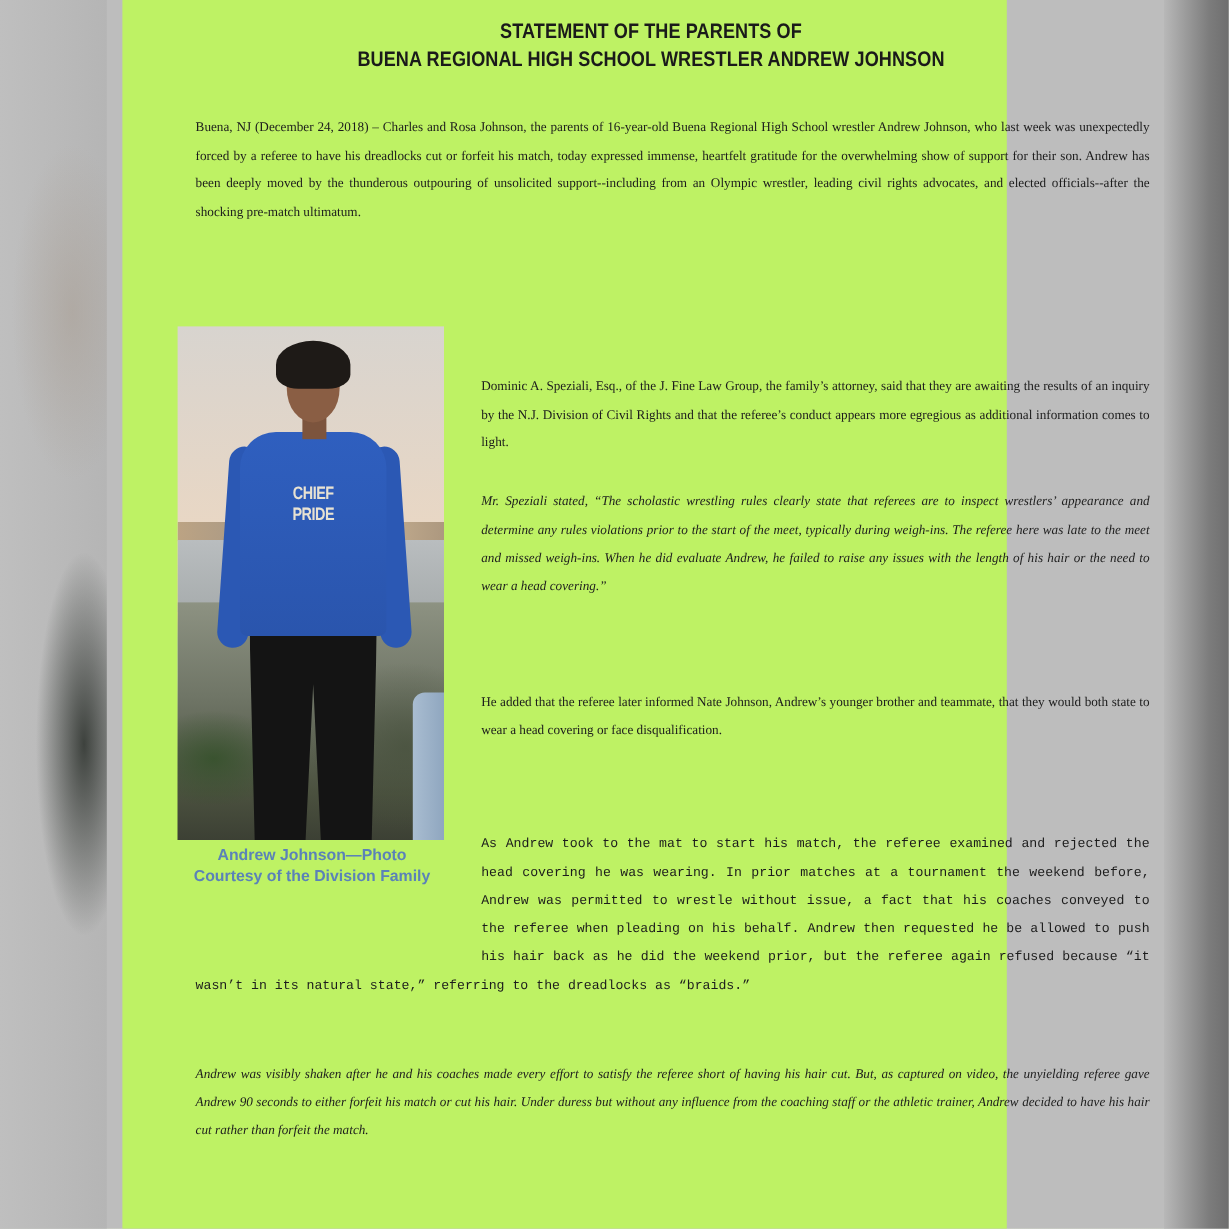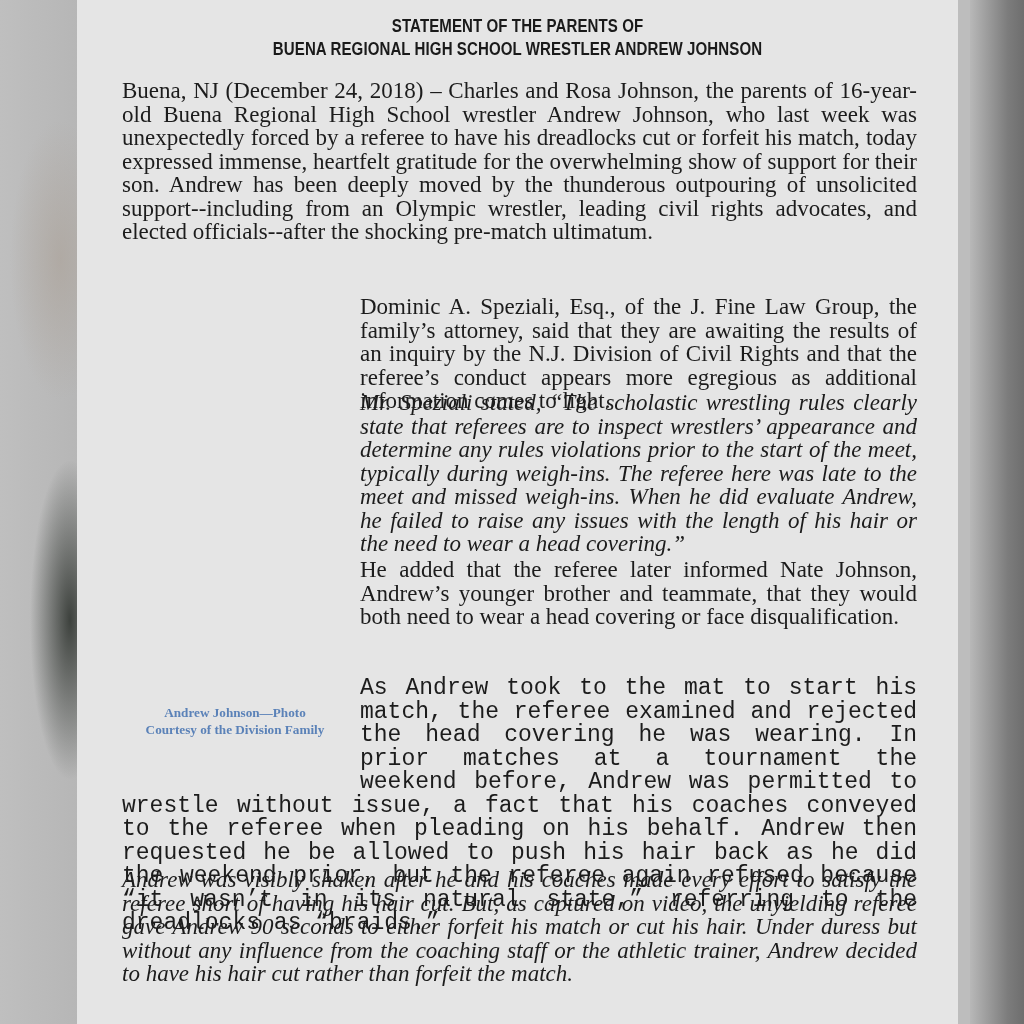--- a/index.html
+++ b/index.html
@@ -24,48 +24,48 @@
         linear-gradient(to right, #bfbfbf, #b5b5b5);
     }
     .bg-right {
       position: absolute;
       right: 0; top: 0;
       width: 54px; height: 1024px;
       background: linear-gradient(to right, #b8b8b8 0%, #9a9a9a 35%, #7c7c7c 70%, #6e6e6e 100%);
     }
     .page {
       position: absolute;
-      left: 77px;
+      left: 102px;
       top: 0;
-      width: 881px;
+      width: 737px;
       height: 1024px;
-      background: #e5e5e5;
+      background: #bef264;
     }
     .title {
       position: absolute;
       left: 0;
       width: 881px;
       text-align: center;
       font-family: "Liberation Sans", sans-serif;
       font-weight: bold;
       font-size: 17.5px;
       color: #1a1a1a;
       transform: scaleX(0.86);
       transform-origin: 50% 50%;
       letter-spacing: 0.1px;
     }
     .title.l1 { top: 16px; }
     .title.l2 { top: 39px; }
     .para {
       position: absolute;
       color: #1c1c1c;
-      font-size: 23px;
+      font-size: 11px;
       line-height: 23.5px;
       text-align: justify;
-      margin: 0;
+      margin: 16px;
     }
     .p-intro { left: 45px; top: 79px; width: 795px; }
     .p-dominic { left: 283px; top: 295px; width: 557px; }
     .p-stated { left: 283px; top: 391px; width: 557px; font-style: italic; }
     .p-added { left: 283px; top: 558px; width: 557px; }
     .p-mat { left: 45px; top: 677px; width: 795px; font-family: Liberation Mono, monospace; }
     .p-shaken { left: 45px; top: 868px; width: 795px; font-style: italic; }
     .float-fig {
       float: left;
       width: 238px;
@@ -171,45 +171,59 @@
       width: 26px; height: 123px;
       background: linear-gradient(to right, #a9bdd1, #8fa6bf);
       border-radius: 10px 0 0 0;
     }
     .caption {
       position: absolute;
       left: 42px;
       top: 704px;
       width: 232px;
       text-align: center;
-      font-family: Liberation Serif, serif;
+      font-family: Liberation Sans, sans-serif;
       font-weight: bold;
       font-size: 13.2px;
       line-height: 17px;
       color: #5b82b8;
     }
   </style>
 </head>
 <body>
 
 <div class="bg-left"></div>
 <div class="bg-right"></div>
 
 <div class="page">
   <div class="title l1">STATEMENT OF THE PARENTS OF</div>
   <div class="title l2">BUENA REGIONAL HIGH SCHOOL WRESTLER ANDREW JOHNSON</div>
 
   <p class="para p-intro">Buena, NJ (December 24, 2018) – Charles and Rosa Johnson, the parents of 16-year-old Buena Regional High School wrestler Andrew Johnson, who last week was unexpectedly forced by a referee to have his dreadlocks cut or forfeit his match, today expressed immense, heartfelt gratitude for the overwhelming show of support for their son. Andrew has been deeply moved by the thunderous outpouring of unsolicited support--including from an Olympic wrestler, leading civil rights advocates, and elected officials--after the shocking pre-match ultimatum.</p>
 
+  <div class="photo">
+    <div class="skyline"></div>
+    <div class="water"></div>
+    <div class="grass"></div>
+    <div class="jeans"></div>
+    <div class="arm-l"></div>
+    <div class="arm-r"></div>
+    <div class="pants"></div>
+    <div class="shirt"></div>
+    <div class="neck"></div>
+    <div class="face"></div>
+    <div class="hair"></div>
+    <div class="shirt-text">CHIEF PRIDE</div>
+  </div>
 
   <div class="caption">
     <div>Andrew Johnson—Photo</div>
     <div>Courtesy of the Division Family</div>
   </div>
 
   <p class="para p-dominic">Dominic A. Speziali, Esq., of the J. Fine Law Group, the family’s attorney, said that they are awaiting the results of an inquiry by the N.J. Division of Civil Rights and that the referee’s conduct appears more egregious as additional information comes to light.</p>
   <p class="para p-stated">Mr. Speziali stated, “The scholastic wrestling rules clearly state that referees are to inspect wrestlers’ appearance and determine any rules violations prior to the start of the meet, typically during weigh-ins. The referee here was late to the meet and missed weigh-ins. When he did evaluate Andrew, he failed to raise any issues with the length of his hair or the need to wear a head covering.”</p>
-  <p class="para p-added">He added that the referee later informed Nate Johnson, Andrew’s younger brother and teammate, that they would both need to wear a head covering or face disqualification.</p>
+  <p class="para p-added">He added that the referee later informed Nate Johnson, Andrew’s younger brother and teammate, that they would both state to wear a head covering or face disqualification.</p>
 
   <p class="para p-mat"><span class="float-fig"></span><span>As Andrew took to the mat to start his match, the referee examined and rejected the head covering he was wearing. In prior matches at a tournament the weekend before, Andrew was permitted to wrestle without issue, a fact that his coaches conveyed to the referee when pleading on his behalf. Andrew then requested he be allowed to push his hair back as he did the weekend prior, but the referee again refused because “it wasn’t in its natural state,” referring to the dreadlocks as “braids.”</span></p>
 
   <p class="para p-shaken">Andrew was visibly shaken after he and his coaches made every effort to satisfy the referee short of having his hair cut.  But, as captured on video, the unyielding referee gave Andrew 90 seconds to either forfeit his match or cut his hair. Under duress but without any influence from the coaching staff or the athletic trainer, Andrew decided to have his hair cut rather than forfeit the match.</p>
 </div>
 
 </body></html>

